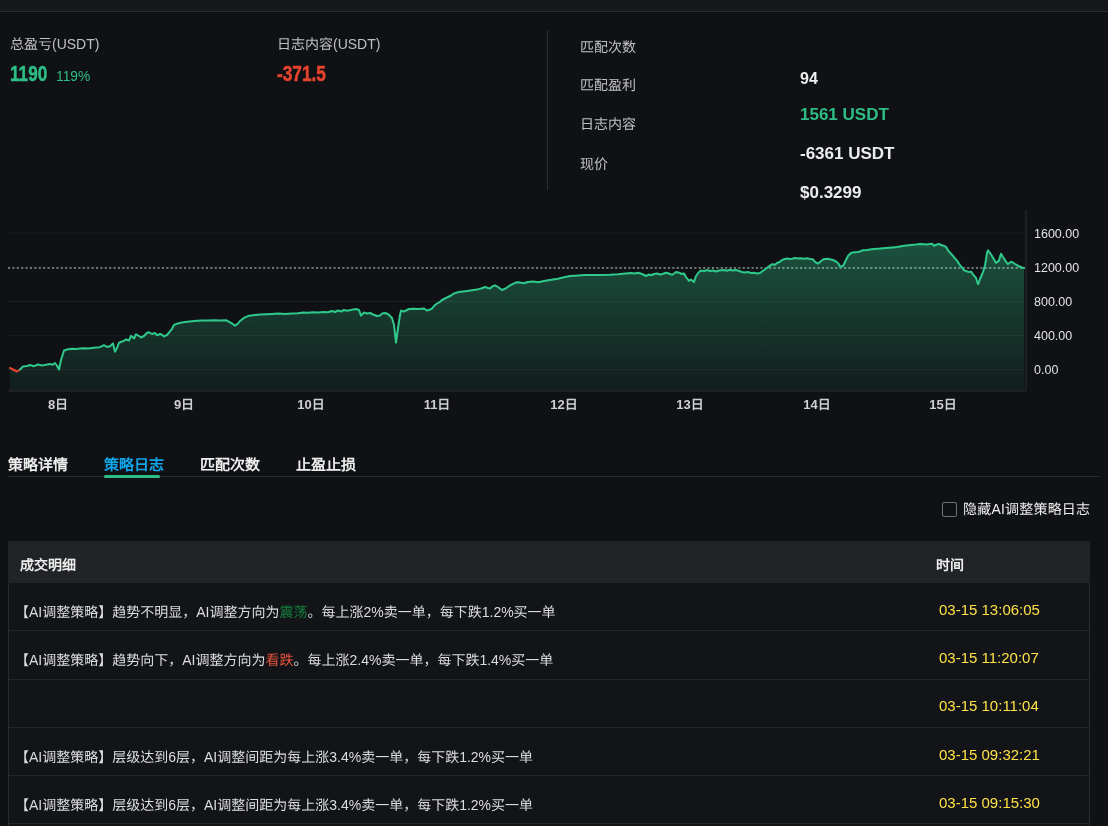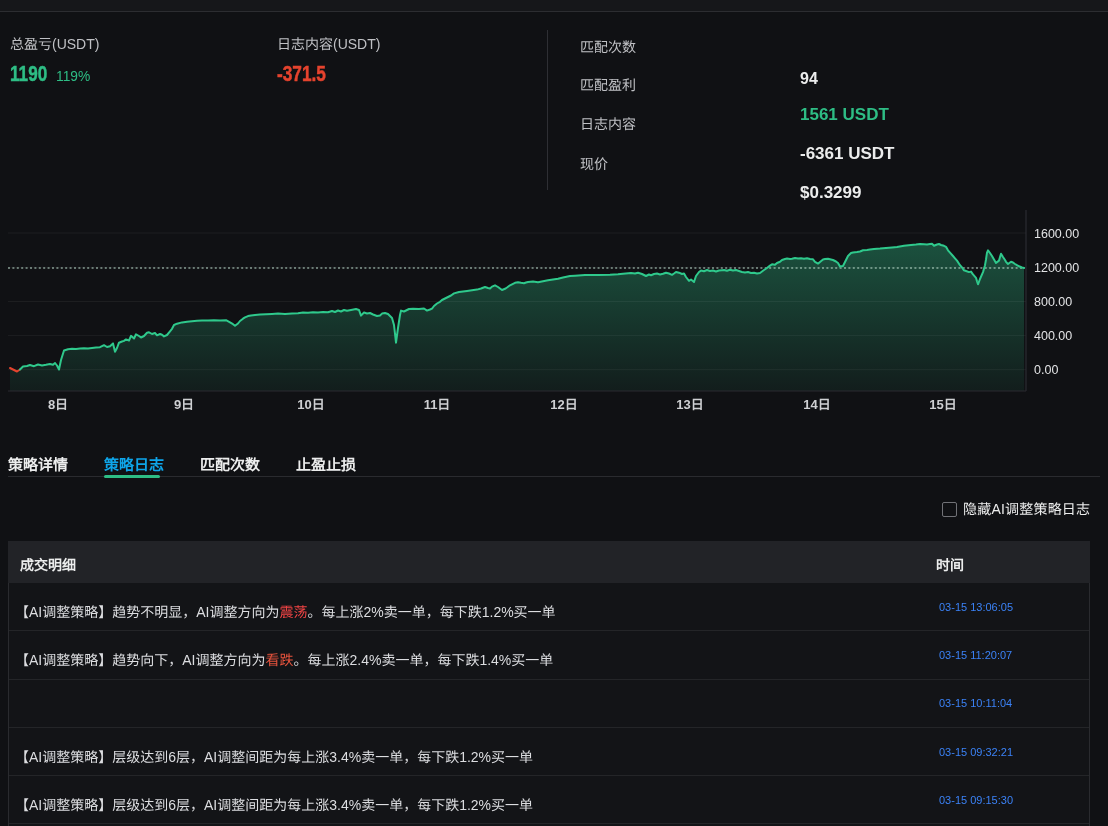--- a/index.html
+++ b/index.html
@@ -23,22 +23,22 @@
 #tabunderline { left:104px; top:475px; width:56px; height:3px; background:#2ebd85; border-radius:2px; }
 
 #cbx { left:942px; top:502px; width:15px; height:15px; border:1px solid #717277; border-radius:2px; }
 #cbxlbl { left:963px; top:498px; font-size:14px; color:#eceded; letter-spacing:0.2px; }
 
 #tbl { left:8px; top:541px; width:1082px; height:285px; border-left:1px solid #2a2b2f; border-right:1px solid #2a2b2f; background:#131417; }
 #thead { left:8px; top:541px; width:1082px; height:42px; background:#222327; }
 .th { font-size:14px; font-weight:bold; color:#eceded; }
 .rowline { left:9px; width:1080px; height:1px; background:#242528; }
 .rowtxt { left:15px; font-size:14px; color:#dcdde0; font-weight:500; }
-.rowtime { left:939px; font-size:11px; color:#3b82f6; }
-.dim { color:#ef4444; }
+.rowtime { left:939px; font-size:15px; color:#fde047; }
+.dim { color:#15803d; }
 .kred { color:#e5533d; }
 </style>
 </head>
 <body>
 <div id="page">
   <div class="abs" id="topstrip"></div>
 
   <div class="abs lbl" style="left:10px; top:33px;">总盈亏(USDT)</div>
   <div class="abs big green cond" style="left:10px; top:61px; transform:scaleX(0.78);">1190</div>
   <div class="abs green cond" style="left:56px; top:67px; font-size:15px; transform:scaleX(0.92);">119%</div>

